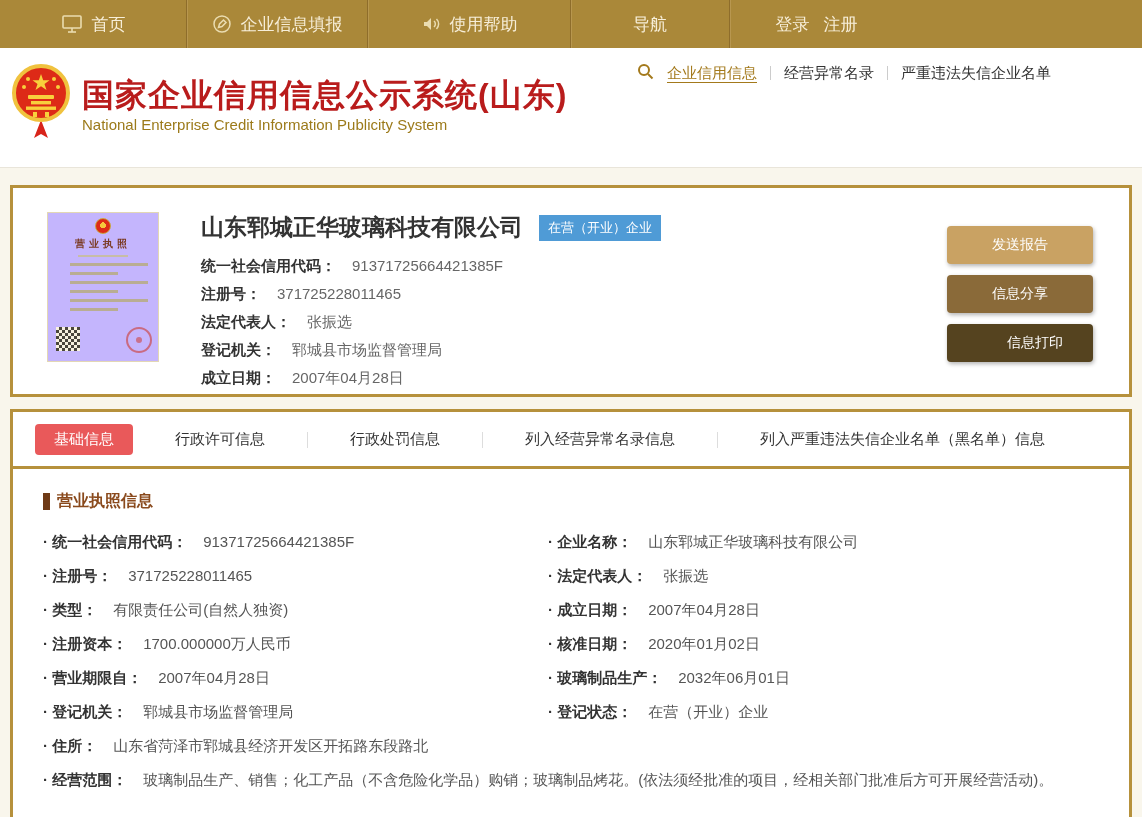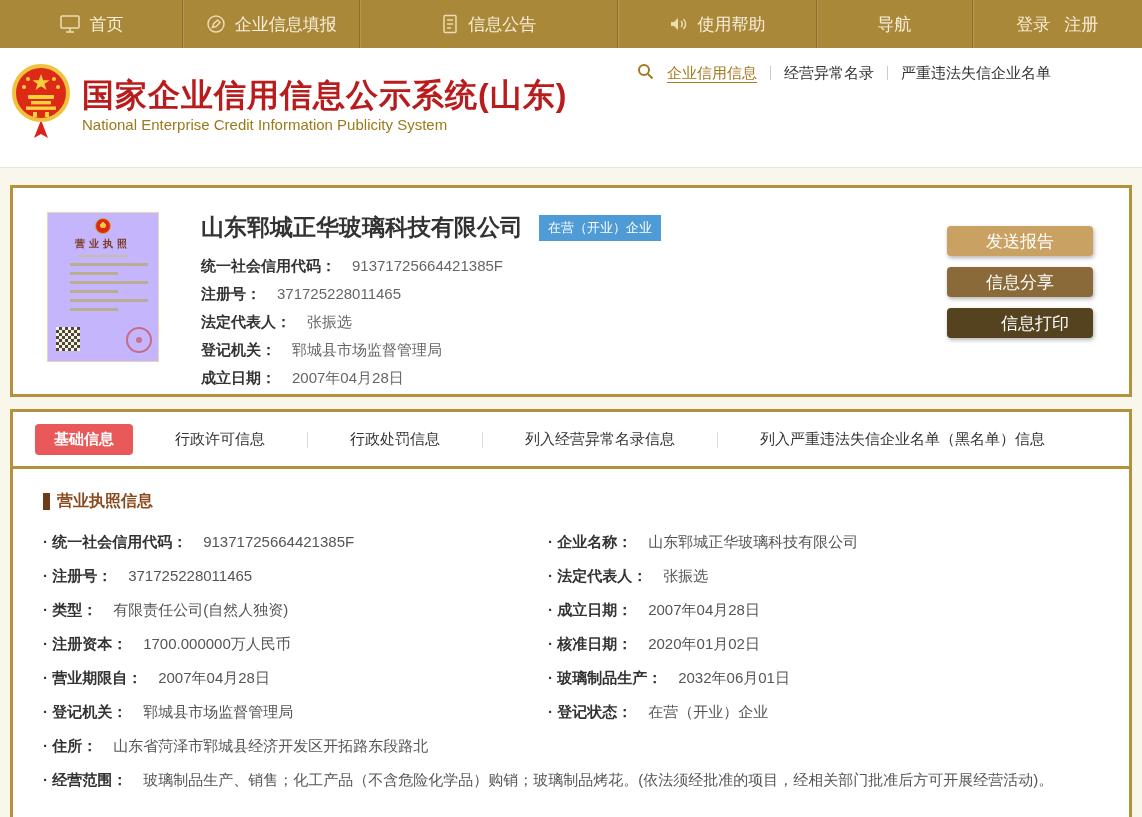--- a/index.html
+++ b/index.html
@@ -79,31 +79,31 @@
   .company-name { font-size:23px; font-weight:bold; color:#333; white-space:nowrap; }
   .badge { background:#4f9bd6; color:#fff; font-size:13px; padding:4px 9px; white-space:nowrap; }
   .hfields { margin-top:13px; }
   .hfield { display:flex; font-size:15px; margin-bottom:8px; line-height:20px; }
   .hlabel { font-weight:bold; color:#333; margin-right:16px; white-space:nowrap; }
   .hvalue { color:#666; }
 
   
   .actions { width:146px; flex:none; display:flex; flex-direction:column; gap:11px; padding-top:14px; margin-right:16px; }
   .action-btn {
-    height:30px; border:none; border-radius:4px; color:#fff; font-size:17px; cursor:pointer;
+    height:38px; border:none; border-radius:4px; color:#fff; font-size:14px; cursor:pointer;
     box-shadow:1px 2px 4px rgba(0,0,0,.3);
     font-family:"Liberation Sans","DejaVu Sans",sans-serif;
   }
   .a1 { background:#c9a263; } .a2 { background:#8a6a39; } .a3 { background:#55431f;padding-left:30px; }
 
   
   .card2 { margin-top:12px; height:470px; }
   .tabbar { display:flex; align-items:center; padding:12px 18px 11px 22px; }
   .tab { font-size:15px; color:#333; padding:6px 0; margin:0 42px; white-space:nowrap; cursor:pointer; }
-  .tab.active { background:#e9595a; color:#fff; border-radius:4px; padding:6px 19px; margin:0 0 0 0;font-weight:bold; }
+  .tab.active { background:#e9595a; color:#fff; border-radius:4px; padding:6px 19px; margin:0 0 0 0; }
   .tab-divider { width:1px; height:16px; background:#ddd; flex:none; }
   .gold-divider { height:3px; background:#b6913c; }
 
   .content { padding:22px 30px 0 30px;text-align:right; }
   .section-title { display:flex; align-items:center; font-size:16px; font-weight:bold; color:#8a4a1d; }
   .section-title::before { content:""; width:7px; height:17px; background:#6f3a16; margin-right:7px; }
 
   .dgrid { margin-top:20px; display:grid; grid-template-columns:485px 1fr; column-gap:20px; }
   .drow { display:flex; font-size:15px; margin-bottom:14px; line-height:20px; align-items:flex-start; }
   .dlabel { font-weight:bold; color:#333; margin-right:16px; white-space:nowrap; }
@@ -126,31 +126,20 @@
     <span>首页</span>
   </div>
   <div class="nav-item w2">
     <span>
       <svg width="20" height="20" viewBox="0 0 20 20" fill="none" stroke="#eadcb0" stroke-width="1.5">
         <circle cx="10" cy="10" r="8"></circle>
           <path d="M6.5 13.5l1-3.5 4-4 2.5 2.5-4 4-3.5 1z"></path>
       </svg>
     </span>
     <span>企业信息填报</span>
-  </div>
-  <div class="nav-item w3">
-    <span>
-      <svg width="18" height="20" viewBox="0 0 18 20" fill="none" stroke="#eadcb0" stroke-width="1.5">
-        <rect x="3" y="1.5" width="12" height="17" rx="1"></rect>
-          <line x1="6" y1="6" x2="12" y2="6"></line>
-          <line x1="6" y1="10" x2="12" y2="10"></line>
-          <line x1="6" y1="14" x2="10" y2="14"></line>
-      </svg>
-    </span>
-    <span>信息公告</span>
   </div>
   <div class="nav-item w4">
     <span>
       <svg width="20" height="20" viewBox="0 0 20 20" fill="none" stroke="#eadcb0" stroke-width="1.5">
         <path d="M3 8v4h3l4 4V4L6 8H3z" fill="#eadcb0" stroke="none"></path>
           <path d="M13 7a4 4 0 010 6"></path>
           <path d="M15.5 5a7 7 0 010 10"></path>
       </svg>
     </span>
     <span>使用帮助</span>

